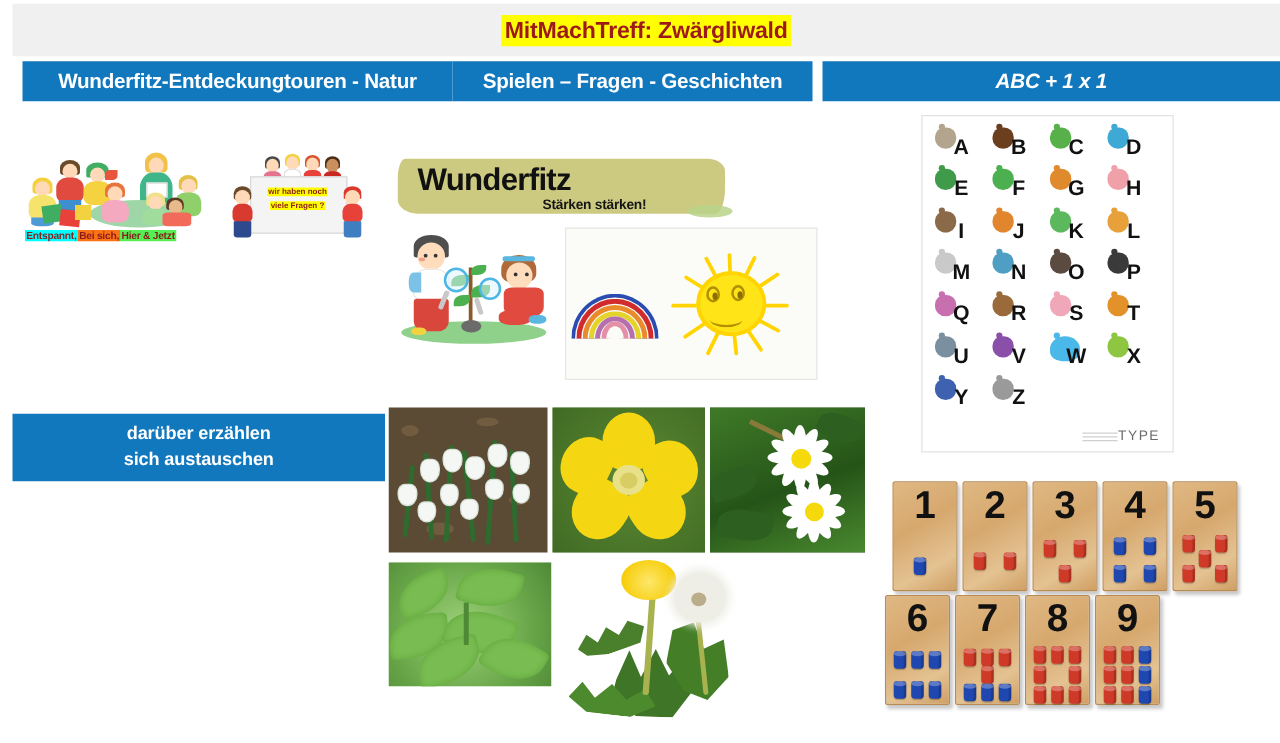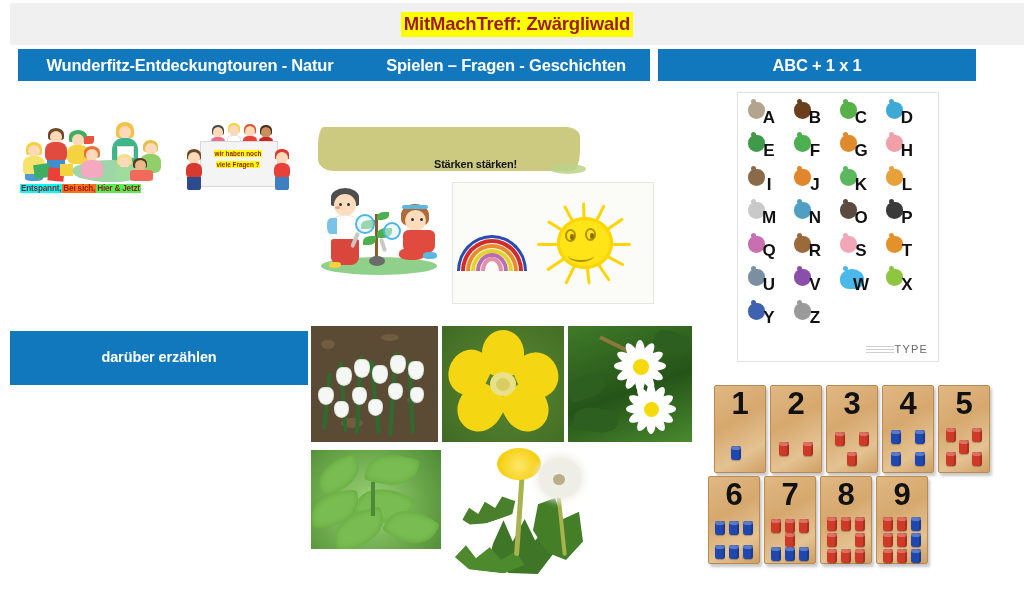--- a/index.html
+++ b/index.html
@@ -32,21 +32,21 @@
   }
   .hcell {
     background: #1278be;
     color: #ffffff;
     display: flex; align-items: center; justify-content: center;
     font-size: 16.5px; font-weight: bold; letter-spacing: -0.2px;
     white-space: nowrap;
   }
   .hcell.c1 { width: 288px; }
   .hcell.c2 { width: 344px; margin-left: 8px; }
-  .hcell.c3 { width: 318px; margin-left: 8px; }
+  .hcell.c3 { width: 366px; margin-left: 8px; font-style: italic; }
 
   
   .blue-box {
     position: absolute;
     background: #1278be;
     color: #fff;
     display: flex; flex-direction: column;
     align-items: center; justify-content: center;
     font-size: 14.5px; font-weight: bold; line-height: 1.45;
     letter-spacing: -0.1px;
@@ -343,24 +343,26 @@
   <div class="kid" style="left:90px;top:30px;width:20px;height:42px;">
     <div class="hair" style="left:3px;top:0;width:14px;height:10px;background:#d93a30;border-radius:50% 50% 0 0;"></div>
     <div class="head" style="left:4px;top:3px;width:12px;height:12px;background:#ffd9b8;"></div>
     <div class="body" style="left:2px;top:14px;width:16px;height:15px;background:#e8413a;"></div>
     <div style="position:absolute;left:3px;top:28px;width:14px;height:13px;background:#3f7ec0;border-radius:0 0 20% 20%;"></div>
   </div>
 </div>
 
 <div class="blue-box" id="box-darueber" style="left:10px;top:331px;width:298px;height:54px;">
   <span>darüber erzählen</span>
+  <span>sich austauschen</span>
 </div>
 
 <div class="imgbox" id="pic-wunderfitz">
   <div class="brush"></div>
+  <div class="wf">Wunderfitz</div>
   <div class="tag">Stärken stärken!</div>
 </div>
 
 <div class="imgbox" id="pic-magnifier-kids">
   <div class="lawn"></div>
 
   <div class="sapling-stem" style="left:62px;top:36px;width:3px;height:50px;"></div>
   <div class="leaf" style="left:48px;top:42px;width:14px;height:9px;"></div>
   <div class="leaf" style="left:64px;top:50px;width:15px;height:10px;"></div>
   <div class="leaf" style="left:50px;top:58px;width:13px;height:9px;"></div>

